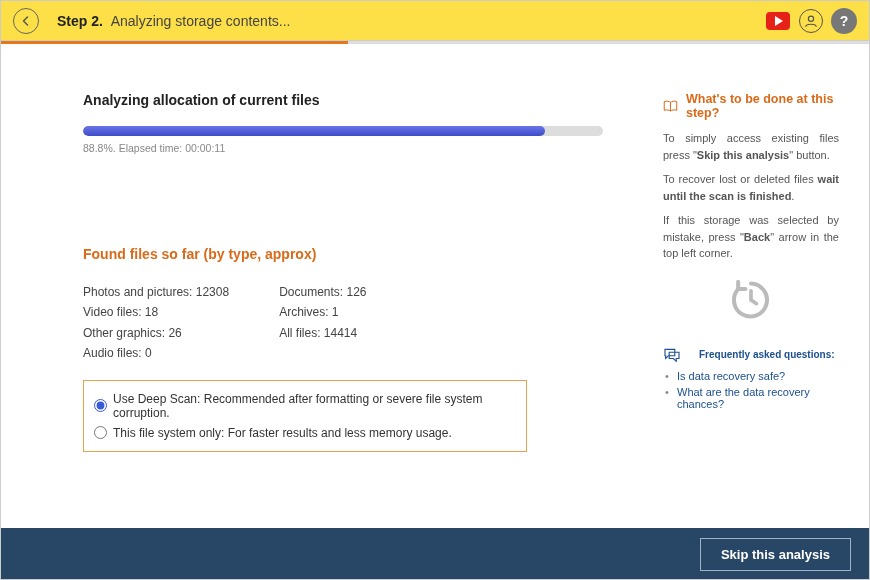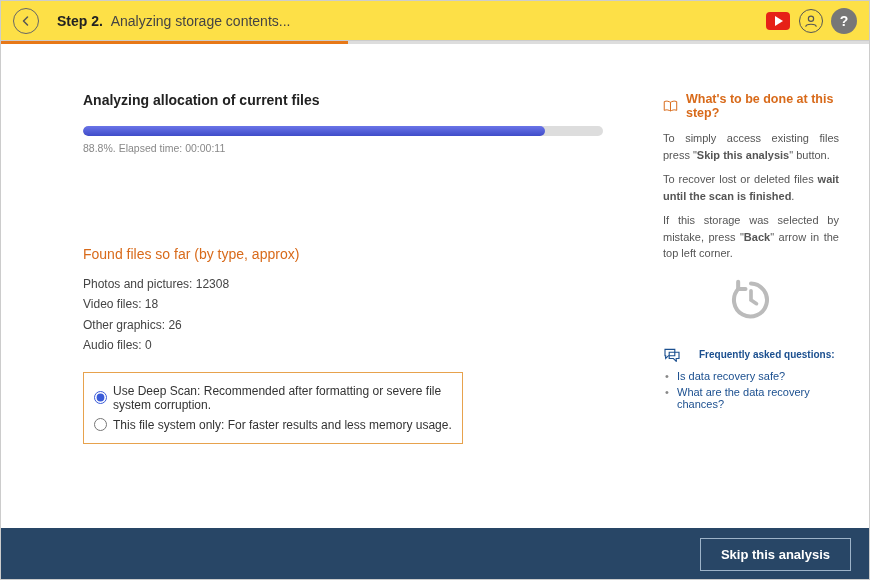--- a/index.html
+++ b/index.html
@@ -61,28 +61,28 @@
 .pbar-track {
   width: 520px; height: 10px; background: #ddd; border-radius: 6px;
   overflow: hidden;
 }
 .pbar-fill {
   height: 100%;
   background: linear-gradient(to bottom, #6a74e8, #3f4cc9);
   border-radius: 6px;
 }
 .sub-info { font-size: 10.5px; color: #888; margin-top: 6px; }
-.section-title { color: #d86a1a; font-size: 14px; margin-top: 92px; margin-bottom: 12px; }
+.section-title { color: #d86a1a; font-size: 14px; margin-top: 92px; margin-bottom: 20px; font-weight: bold; }
 .stats { display: flex; gap: 50px; font-size: 12px; color: #444; line-height: 1.7; }
 .stats .col { display: flex; flex-direction: column; }
 .scan-box {
   margin-top: 16px;
   border: 1px solid #e7a24d;
   padding: 8px 10px;
-  width: 380px;
+  width: 444px;
   font-size: 12px;
   color: #333;
 }
 .scan-box label { display: flex; align-items: center; gap: 6px; cursor: pointer; padding: 3px 0;}
 .scan-box input[type=radio] { accent-color: #3a5bd8; }
 .help-head {
   color: #d86a1a; font-size: 12.5px; font-weight: 700;
   display: flex; align-items: center; gap: 8px; margin-bottom: 10px;
 }
 .help-text { font-size: 11px; color: #555; line-height: 1.5; text-align: justify; margin-bottom: 8px;}
@@ -155,20 +155,25 @@
     </div>
 
     <div class="section-title">Found files so far (by type, approx)</div>
     <div class="stats">
       <div class="col">
         <span><span>Photos and pictures:</span> <span>12308</span></span>
         <span><span>Video files:</span> <span>18</span></span>
         <span><span>Other graphics:</span> <span>26</span></span>
         <span><span>Audio files:</span> <span>0</span></span>
       </div>
+      <div class="col">
+        <span><span>Documents:</span> <span>126</span></span>
+        <span><span>Archives:</span> <span>1</span></span>
+        <span><span>All files:</span> <span>14414</span></span>
+      </div>
     </div>
 
     <div class="scan-box">
       <label>
         <input type="radio" name="scanmode" checked="" style="">
         <span>Use Deep Scan: Recommended after formatting or severe file system corruption.</span>
       </label>
       <label>
         <input type="radio" name="scanmode" style="">
         <span>This file system only: For faster results and less memory usage.</span>

